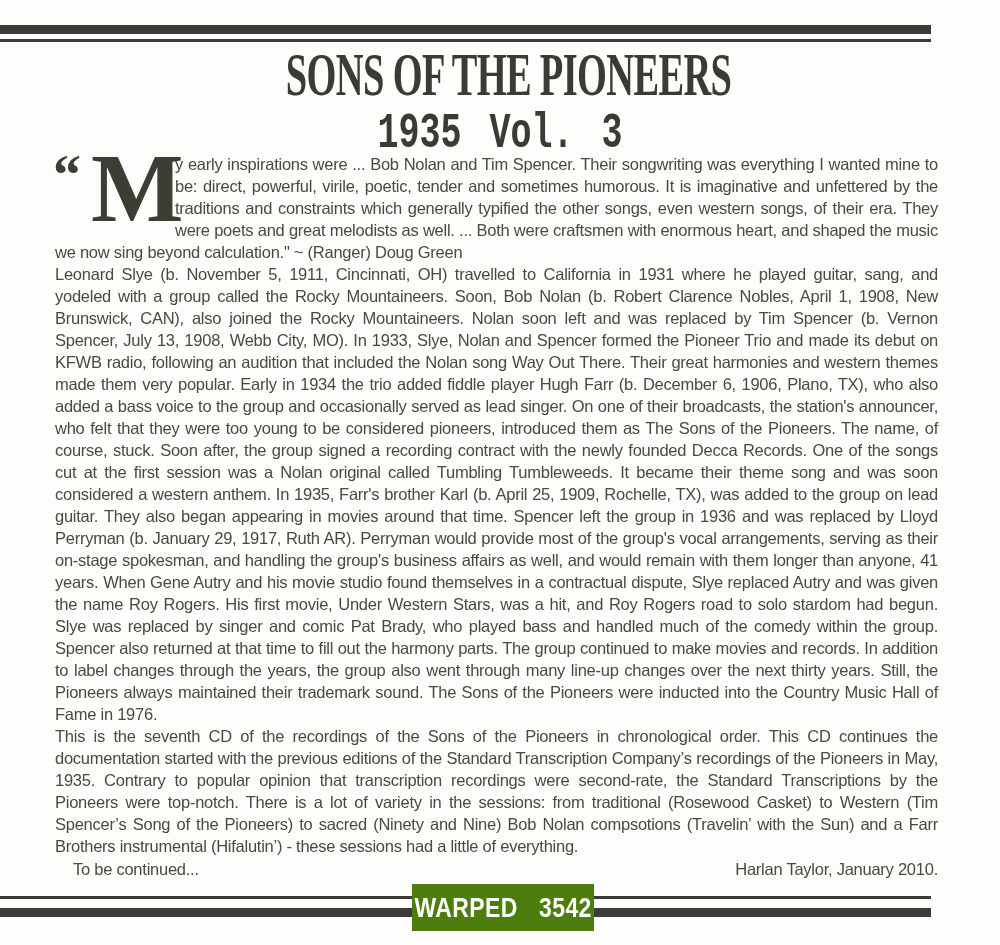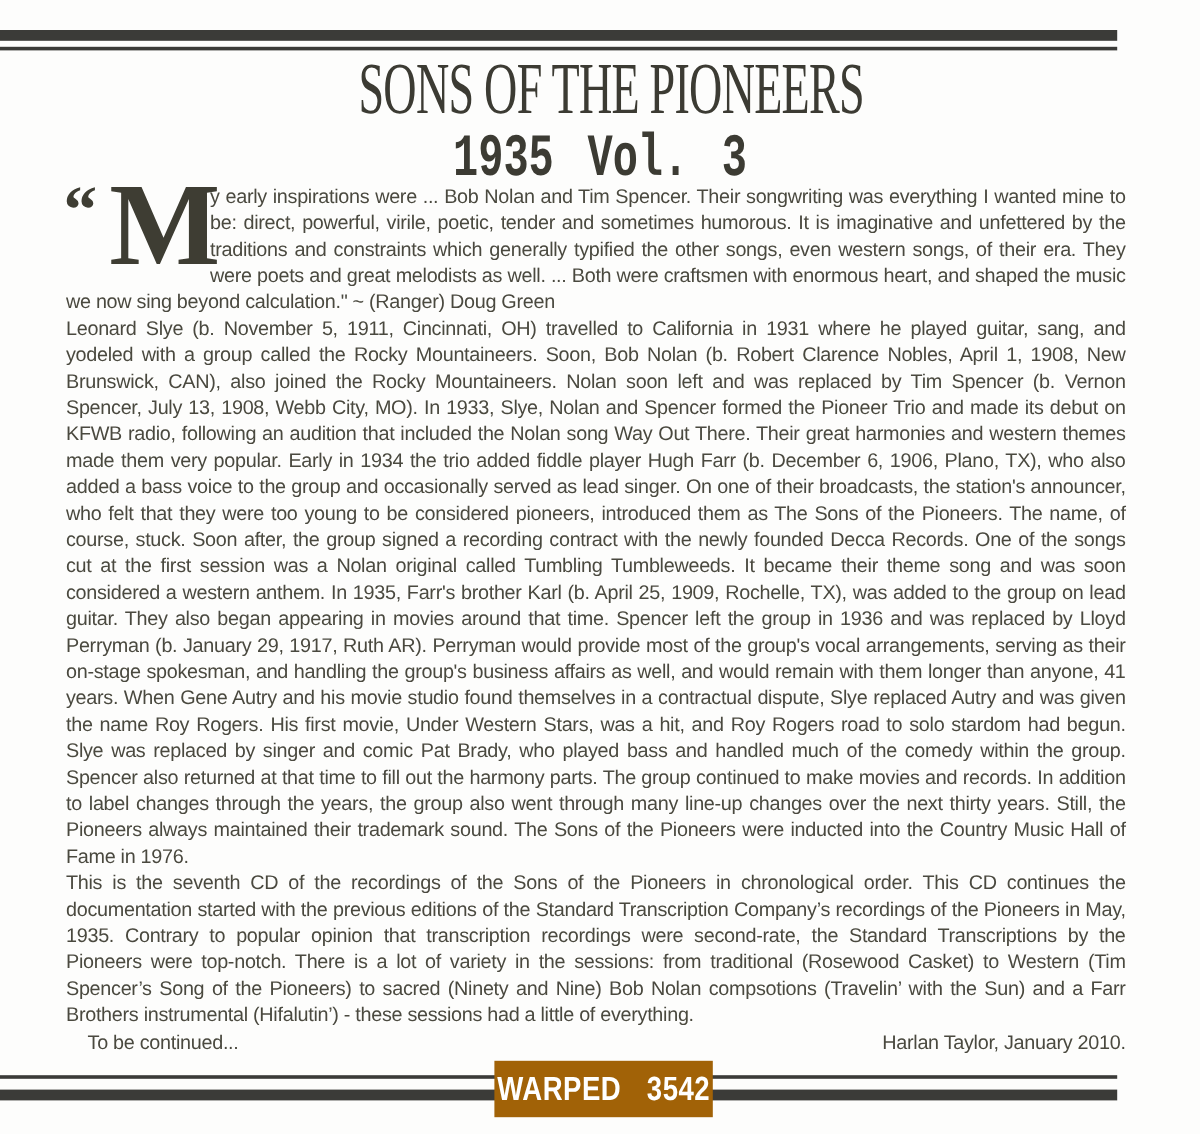--- a/index.html
+++ b/index.html
@@ -12,21 +12,21 @@
     overflow:hidden;
   }
   
   .rule{position:absolute;left:0;background:#3b3b38;}
   .rule-top-thick{top:25px;width:931px;height:9px;}
   .rule-top-thin{top:39px;width:931px;height:3px;}
   
   .header{position:absolute;top:44px;left:0;width:1000px;text-align:center;color:#3c3b33;}
   .title-line{display:block;line-height:1;}
   .title-main{
-    font-family:"Liberation Serif", serif;font-weight:normal;
+    font-family:"Liberation Serif", serif;font-weight:bold;
     font-size:61px;letter-spacing:-1px;white-space:nowrap;padding-left:18px;
   }
   .title-main .squeeze{display:inline-block;transform:scaleX(0.63);transform-origin:center;}
   .title-sub{
     font-family:Liberation Mono, monospace;font-weight:bold;
     font-size:50px;margin-top:4px;white-space:nowrap;
   }
   .title-sub .squeeze{display:inline-block;transform:scaleX(0.70);transform-origin:center;word-spacing:10px;}
   
   .text-column{
@@ -51,21 +51,21 @@
   
   .footer-line{
     display:flex;justify-content:space-between;
     margin-top:1px;padding-left:18px;
   }
   
   .rule-bottom-thin{top:896px;width:931px;height:3px;}
   .rule-bottom-thick{top:908px;width:931px;height:9px;}
   .badge{
     position:absolute;left:412px;top:884px;width:182px;height:47px;
-    background:#a16207;color:#ffffff;
+    background:#4d7c0f;color:#ffffff;
     display:flex;align-items:center;justify-content:center;
     z-index:2;
   }
   .badge-inner{
     display:flex;gap:26px;
     transform:scaleX(0.82);transform-origin:center;
     font-weight:bold;font-size:28px;letter-spacing:0.5px;white-space:nowrap;
   }
 </style>
 </head>

